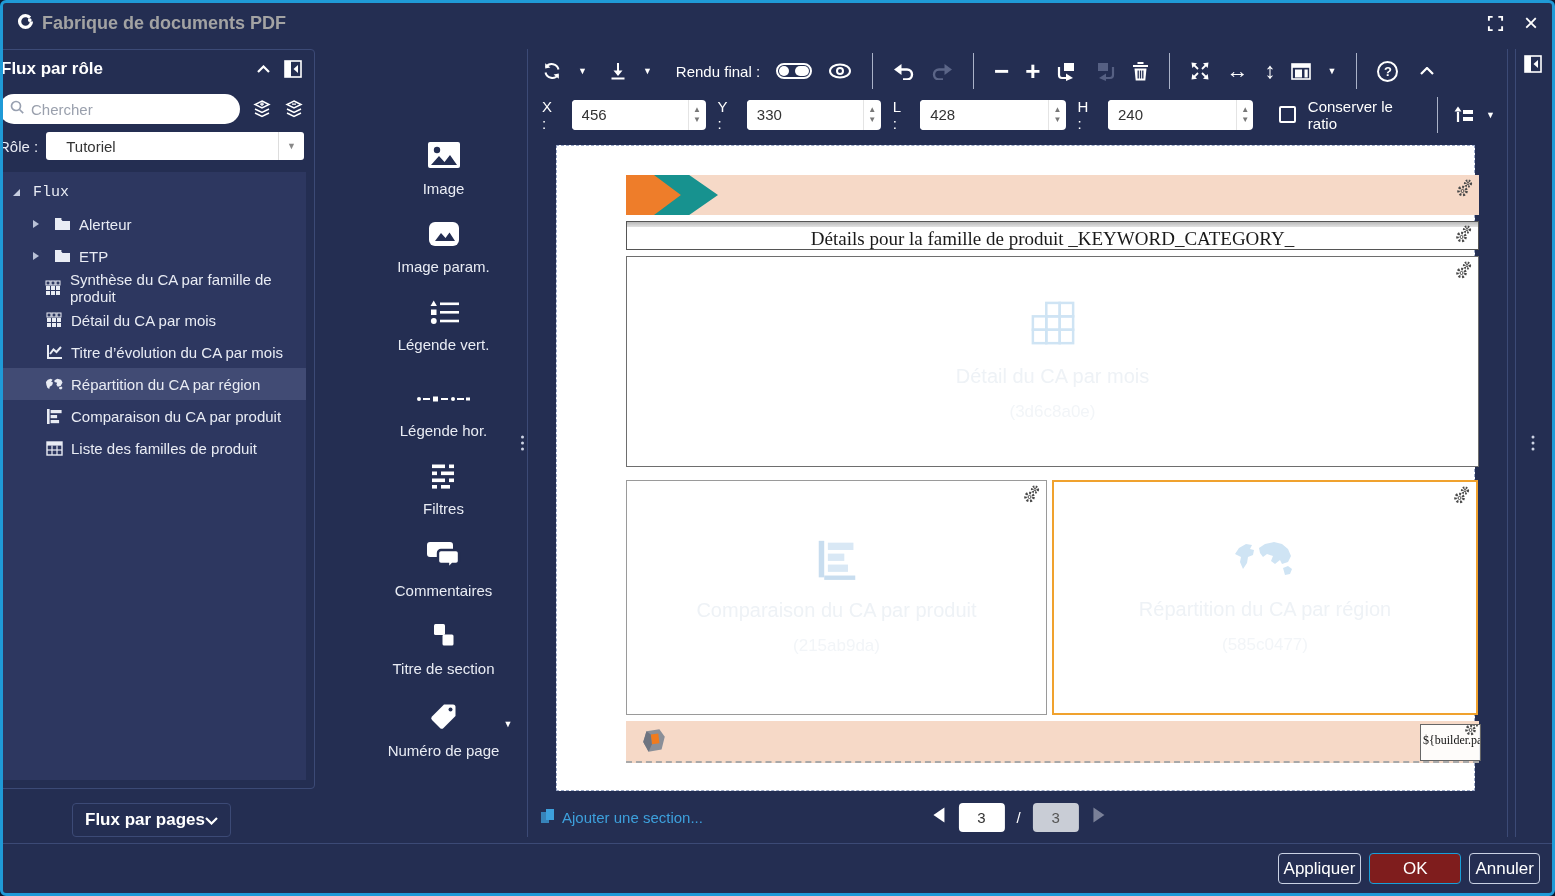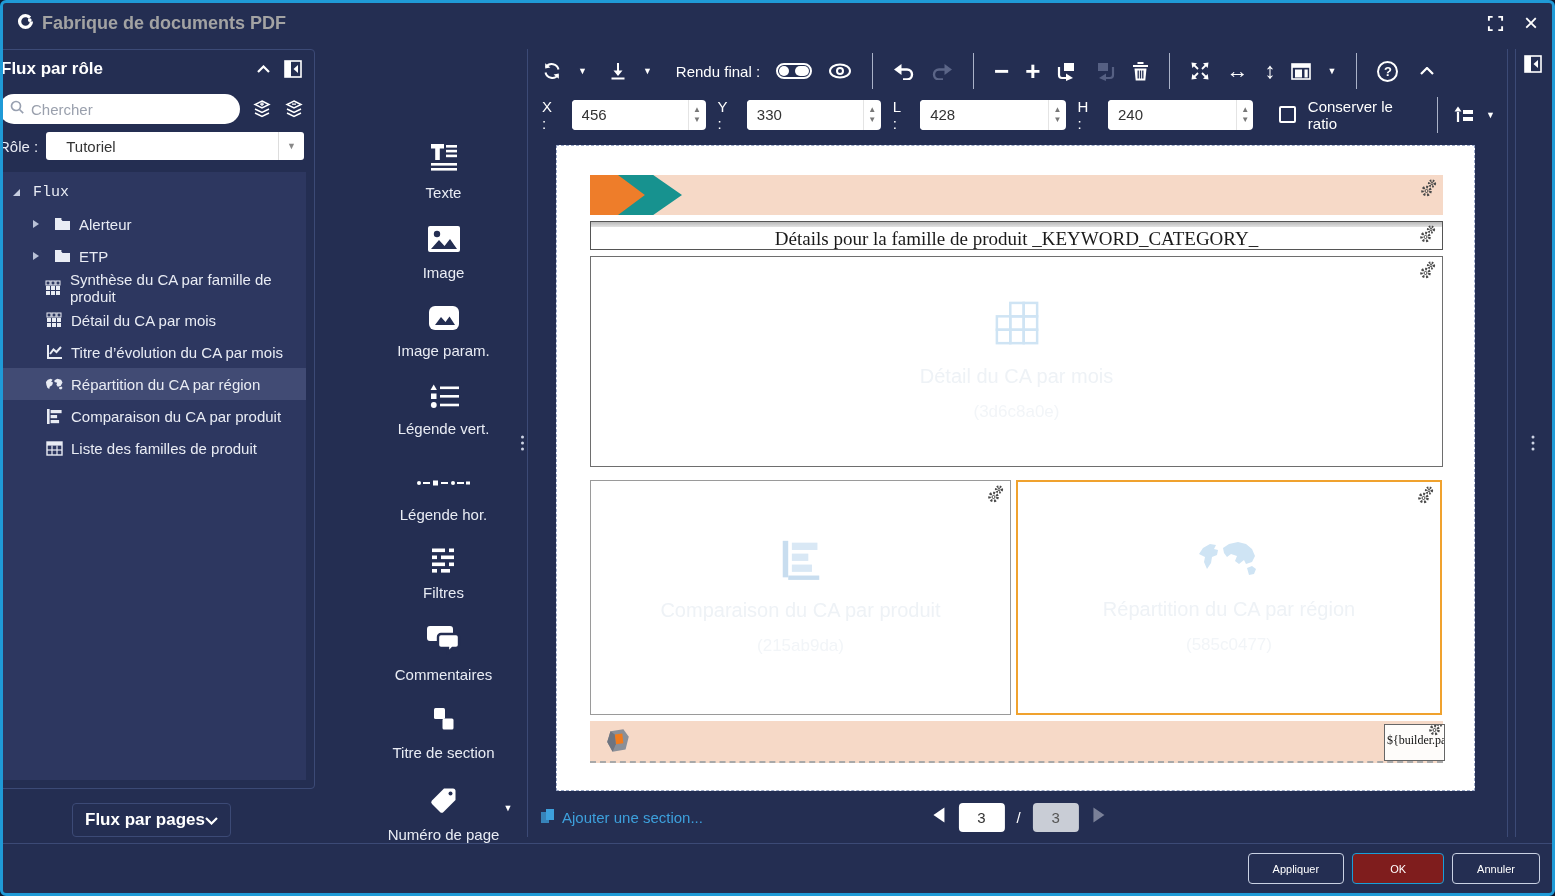--- a/index.html
+++ b/index.html
@@ -57,21 +57,21 @@
 
   .tb2 { height:43px; display:flex; align-items:center; padding:0 12px; gap:12px; color:#fff; font-size:15px; }
   .igroup { display:flex; height:30px; background:#fff; border-radius:4px; overflow:hidden; }
   .igroup input { border:none; outline:none; width:116px; padding:0 10px; font-size:15px; color:#333; font-family:"Liberation Sans",sans-serif; }
   .igroup.wide input { width:128px; }
   .stepper { width:24px; border-left:1px solid #e4e4e4; display:flex; flex-direction:column; align-items:center; justify-content:center; gap:1px; color:#777; font-size:8px; cursor:pointer; }
   .chk { width:17px; height:17px; border:2px solid #fff; border-radius:2px; cursor:pointer; }
 
   .canvas { flex:1; position:relative; background:#242e52; }
   .page { position:absolute; left:26px; top:9px; width:919px; height:646px; background:#fff; border:1px dashed #9aa7c7; }
-  .el { position:absolute; }
+  .el { position:absolute;margin-left:36px; }
   .gear { position:absolute; top:3px; right:5px; width:20px; height:20px; }
   .band { background:#f6d9c7; }
   .band-header { left:33px; top:29px; width:853px; height:40px; overflow:hidden; }
   .shape-orange { position:absolute; left:0; top:0; width:58px; height:40px; background:#ee7d2a; clip-path:polygon(0 0,62% 0,100% 50%,62% 100%,0 100%); }
   .shape-teal { position:absolute; left:28px; top:0; width:64px; height:40px; background:#17928f; clip-path:polygon(0 0,55% 0,100% 50%,55% 100%,0 100%,42% 50%); }
   .title-box { left:33px; top:75px; width:853px; height:29px; background:#fff; border:1px solid #555; }
   .title-box .strip { position:absolute; left:0; top:0; right:0; height:5px; background:linear-gradient(#b9b9b9,#e2e2e2); }
   .title-box .txt { position:absolute; left:0; right:0; top:6px; text-align:center; font-family:"Liberation Serif",serif; font-size:19px; color:#1a1a1a; }
   .ph { background:#fff; border:1px solid #8a8a8a; display:flex; flex-direction:column; align-items:center; justify-content:center; gap:14px; }
   .ph-main { left:33px; top:110px; width:853px; height:211px; border-color:#6e6e6e; }
@@ -91,21 +91,21 @@
   .pagenav .total { width:46px; height:29px; border-radius:4px; background:#c9cdd6; color:#555; font-size:15px; display:flex; align-items:center; justify-content:center; }
   .pagenav .slash { color:#fff; font-size:15px; }
 
   
   .rightstrip { position:absolute; left:1512px; width:34px; top:46px; bottom:56px; border-left:1px solid #3c4a76; }
   .rightstrip .picon { position:absolute; top:6px; left:50%; transform:translateX(-50%); cursor:pointer; }
   .rightstrip .dragdots { left:50%; right:auto; transform:translate(-50%,-50%); }
 
   
   .footer { position:absolute; left:0; right:0; bottom:0; height:50px; border-top:1px solid #3c4a76; display:flex; align-items:center; justify-content:flex-end; gap:8px; padding-right:12px; }
-  .btn { height:31px; padding:0 24px; border:1px solid #c9d1e3; border-radius:4px; background:transparent; color:#fff; font-size:11px; font-family:"Liberation Sans",sans-serif; cursor:pointer; }
+  .btn { height:31px; padding:0 5px; border:1px solid #c9d1e3; border-radius:4px; background:transparent; color:#fff; font-size:17px; font-family:"Liberation Sans",sans-serif; cursor:pointer; }
   .btn.primary { background:#7f1d1d; border-color:#189fd9; min-width:92px; }
 </style>
 </head>
 <body>
 
 <div class="win">
 
   <div class="titlebar">
     <span><svg width="17" height="17" viewBox="0 0 18 18">
           <path d="M9 1a8 8 0 1 0 8 8h-3.5A4.5 4.5 0 1 1 9 4.5c1.4 0 2.7.7 3.5 1.7L15 3.7A8 8 0 0 0 9 1z" fill="#fff"></path>
@@ -294,31 +294,20 @@
     </div>
     <div class="pages-panel">
       <span class="ttl">Flux par pages</span>
       <span><svg width="13" height="8" viewBox="0 0 13 8" fill="none" stroke="#fff" stroke-width="2.2">
             <path d="M1 1l5.5 5.5L12 1"></path>
           </svg></span>
     </div>
   </div>
 
   <div class="toolcol">
-    <div class="tool">
-      <span><svg width="32" height="32" viewBox="0 0 32 32" fill="#fff">
-            <path d="M3 3h13v4.5h-4.2V19H7.2V7.5H3z"></path>
-            <rect x="18" y="4" width="11" height="2.6"></rect>
-            <rect x="18" y="8.8" width="11" height="2.6"></rect>
-            <rect x="18" y="13.6" width="11" height="2.6"></rect>
-            <rect x="3" y="22" width="26" height="2.6"></rect>
-            <rect x="3" y="27" width="26" height="2.6"></rect>
-          </svg></span>
-      <span class="lbl">Texte</span>
-    </div>
     <div class="tool">
       <span><svg width="34" height="28" viewBox="0 0 34 28">
             <rect x="1" y="1" width="32" height="26" rx="2" fill="#fff"></rect>
             <circle cx="10" cy="9" r="3.2" fill="#242e52"></circle>
             <path d="M4 24l8-9 5.5 6 5.5-7 7 10z" fill="#242e52"></path>
           </svg></span>
       <span class="lbl">Image</span>
     </div>
     <div class="tool">
       <span><svg width="32" height="26" viewBox="0 0 32 26">

